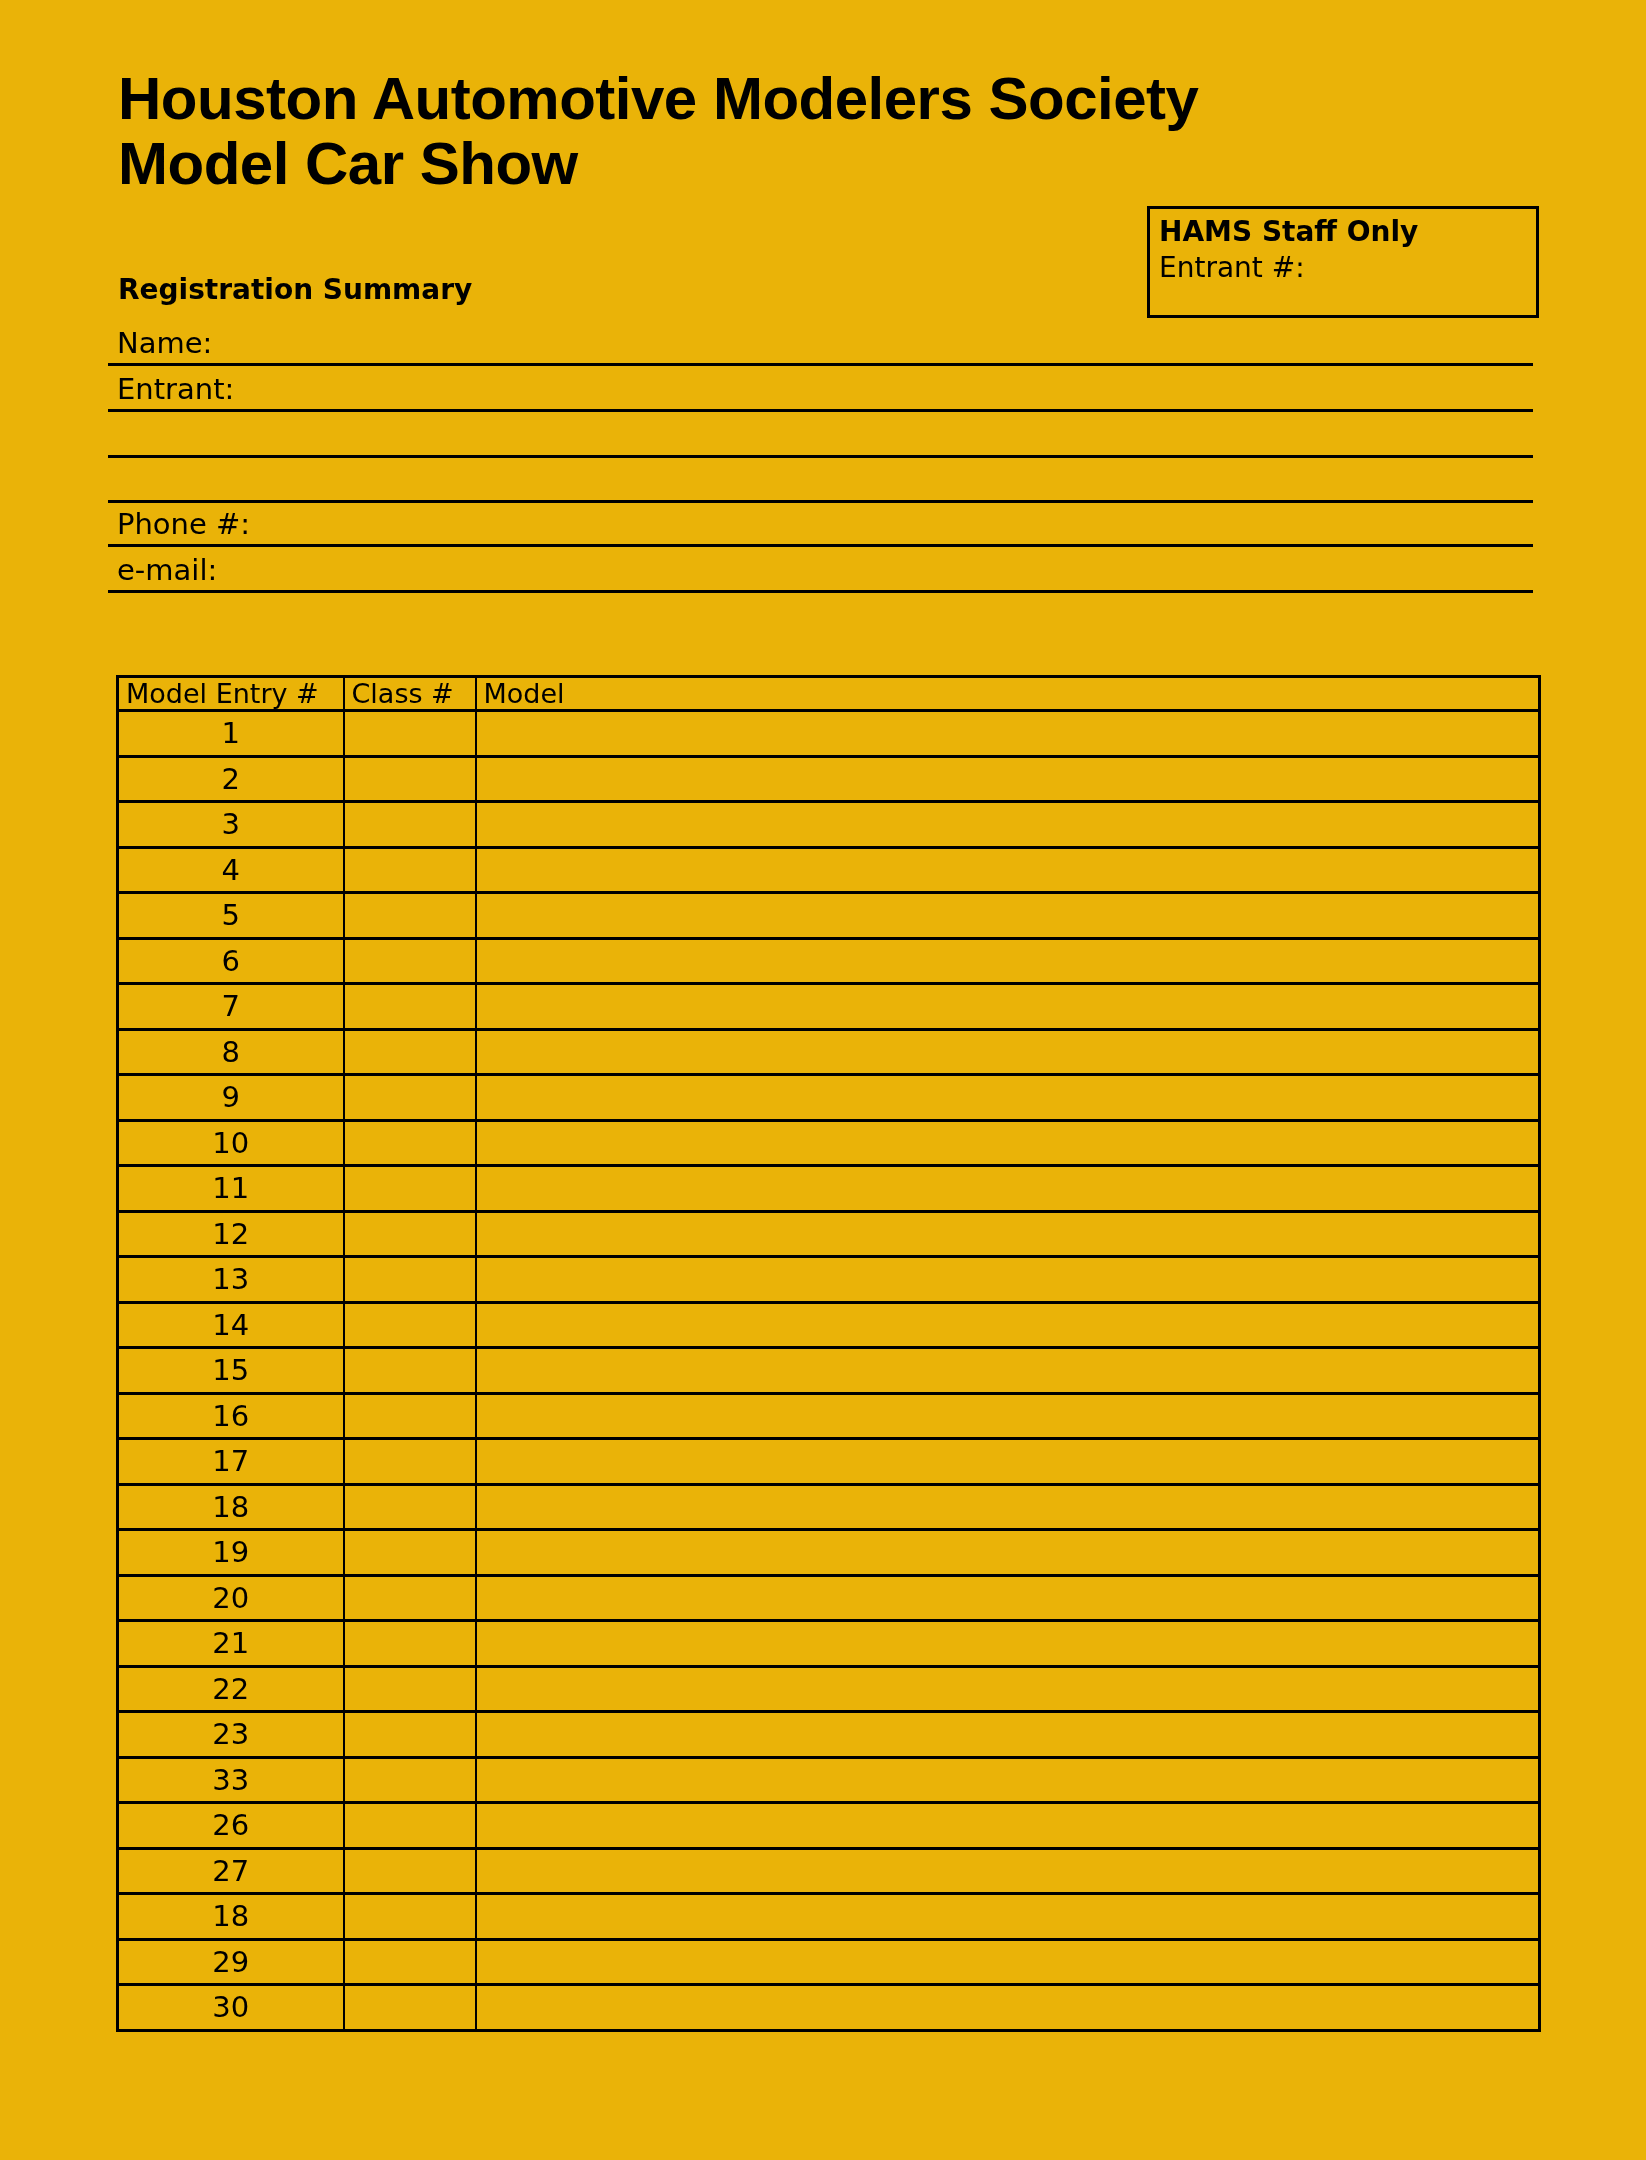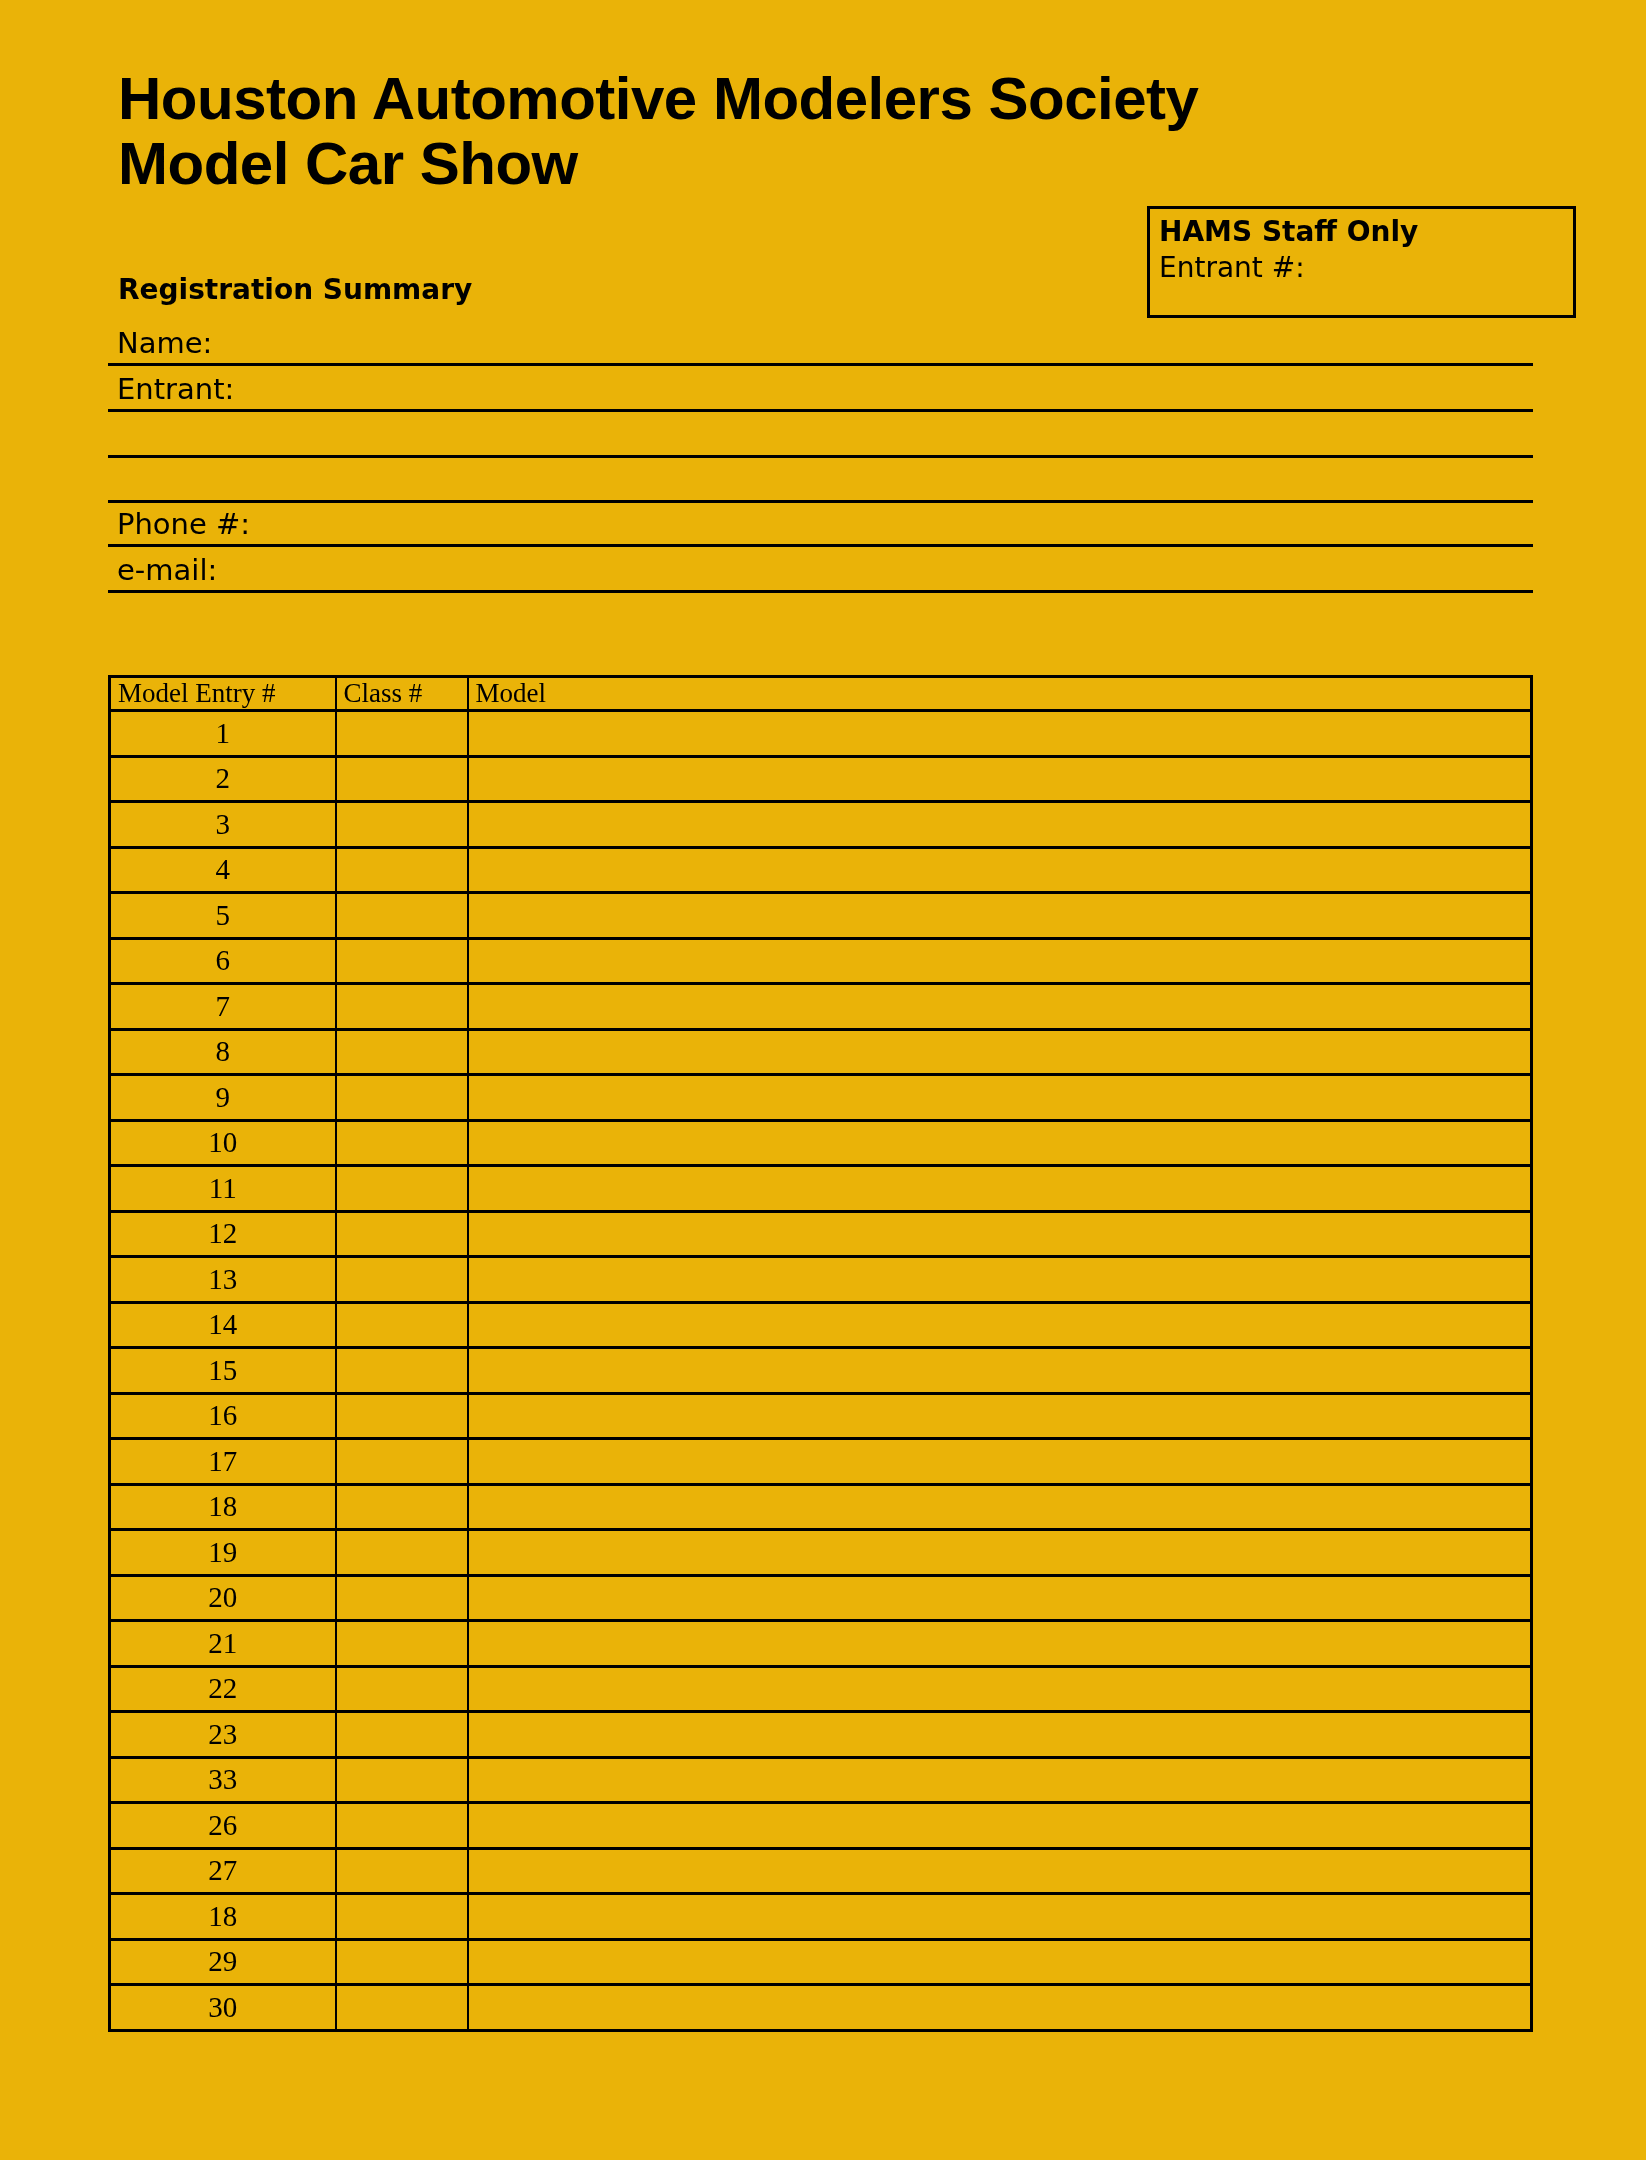--- a/index.html
+++ b/index.html
@@ -17,42 +17,41 @@
     letter-spacing:-0.5px; white-space:nowrap;
   }
   
   .section-heading {
     position:absolute; left:118px; top:250px;
     font-weight:bold; font-size:28px; line-height:32px;margin-top:24px;
   }
   
   .staff-box {
     position:absolute; left:1147px; top:206px;
-    width:429px; height:112px; box-sizing:border-box;
+    width:392px; height:112px; box-sizing:border-box;
     border:3px solid #000; padding:5px 9px;
   }
   .staff-box .staff-title { font-weight:bold; font-size:28px; line-height:36px; }
   .staff-box .entrant-row { font-size:28px; line-height:36px; display:flex; }
   .staff-box .entrant-value { flex:1; min-height:30px; }
   
   .field-row {
     position:absolute; left:108px; width:1425px; height:40px;
     border-bottom:3px solid #000;
   }
   .field-label {
     position:absolute; left:9px; bottom:3px;
     font-size:29px; white-space:nowrap;
   }
   .field-value { position:absolute; top:0; bottom:3px; right:0; }
   
   table.entries {
-    position:absolute; left:108px; top:675px; width:1425px;
+    position:absolute; left:116px; top:675px; width:1425px;
     border-collapse:collapse; table-layout:fixed;
     border:3px solid #000;
-    font-family:Liberation Serif, serif;
   }
   .entries th, .entries td {
     border-left:2px solid #000; border-right:2px solid #000;
     border-top:3px solid #000; border-bottom:3px solid #000;
     padding:0 7px; overflow:hidden; white-space:nowrap;
   }
   .entries th {
     font-weight:normal; font-size:27px; text-align:left;
     height:30px; vertical-align:middle;
   }

